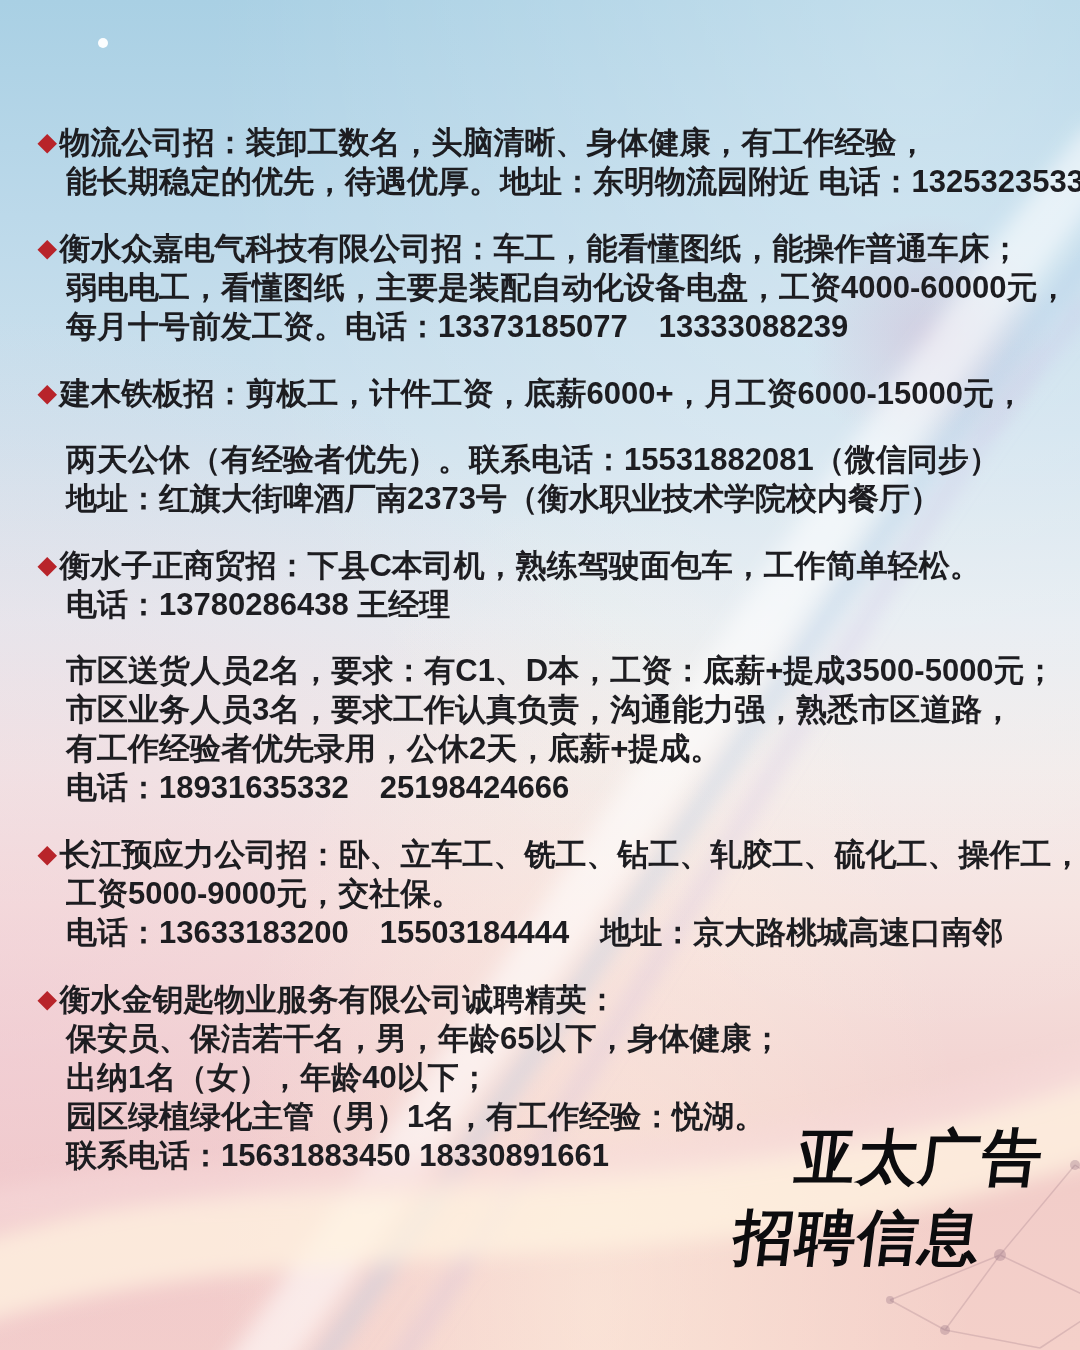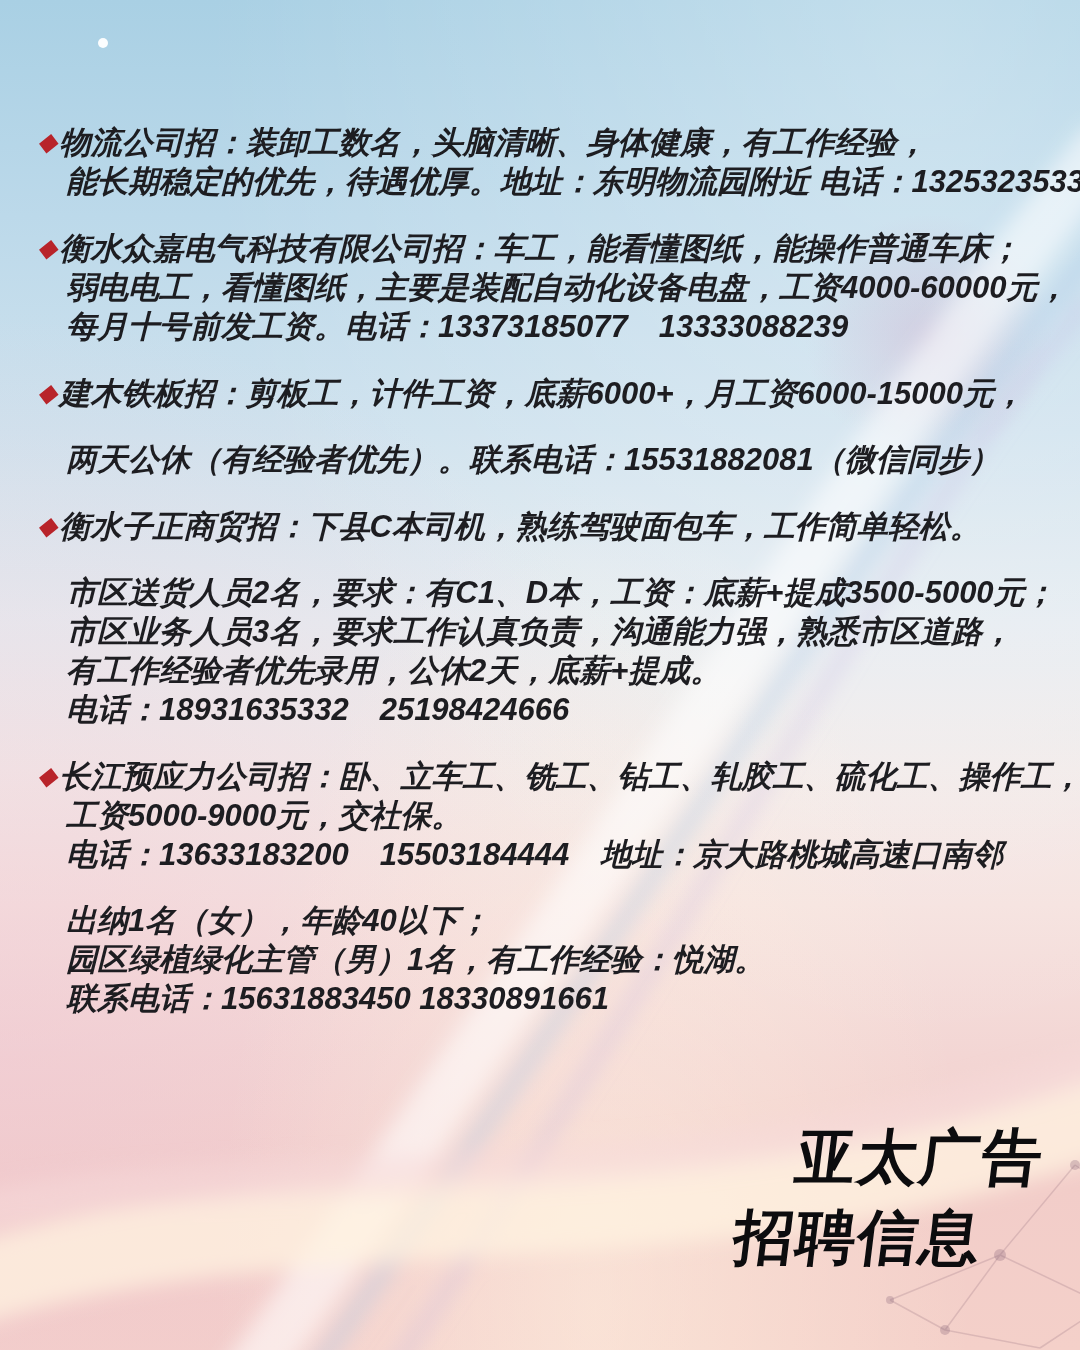--- a/index.html
+++ b/index.html
@@ -15,21 +15,21 @@
       radial-gradient(ellipse at 85% 5%, rgba(255,255,255,0.30), rgba(255,255,255,0) 55%),
       radial-gradient(ellipse at 55% 97%, rgba(255,242,224,0.55), rgba(255,242,224,0) 45%),
       radial-gradient(ellipse at 0% 78%, rgba(238,196,210,0.45), rgba(238,196,210,0) 50%),
       linear-gradient(180deg,
         #a9d0e4 0%, #bcd9ea 16%, #cfe2ee 32%, #e6ecf1 46%,
         #f2ebea 57%, #f6e3e0 67%, #f3d6d4 78%, #f2cdc9 88%, #f4d0c9 100%);
   }
   .deco{position:absolute;inset:0;pointer-events:none;}
   .content{
     position:absolute;left:38px;top:122px;width:1014px;
-    color:#1d1d21;font-weight:700;font-size:31px;line-height:39px;font-style:italic;
+    color:#1d1d21;font-weight:700;font-size:31px;line-height:39px;
   }
   .listing{margin-bottom:27px;}
   .line{white-space:nowrap;}
   .line.cont{padding-left:28px;}
   .bullet{color:#b8242a;font-size:24px;margin-right:3px;vertical-align:3px;}
   .brand{
     position:absolute;color:#0c0c0e;font-weight:700;font-size:60px;
     letter-spacing:2px;transform:skewX(-7deg);white-space:nowrap;
   }
   #brand1{left:796px;top:1118px;}
@@ -76,40 +76,44 @@
     <div class="line cont">弱电电工，看懂图纸，主要是装配自动化设备电盘，工资4000-60000元，</div>
     <div class="line cont">每月十号前发工资。电话：13373185077　13333088239</div>
   </div>
 
   <div class="listing">
     <div class="line first"><span class="bullet">◆</span><span>建木铁板招：剪板工，计件工资，底薪6000+，月工资6000-15000元，</span></div>
   </div>
 
   <div class="listing">
     <div class="line cont">两天公休（有经验者优先）。联系电话：15531882081（微信同步）</div>
+    <div class="line cont">地址：红旗大街啤酒厂南2373号（衡水职业技术学院校内餐厅）</div>
   </div>
 
   <div class="listing">
     <div class="line first"><span class="bullet">◆</span><span>衡水子正商贸招：下县C本司机，熟练驾驶面包车，工作简单轻松。</span></div>
+    <div class="line cont">电话：13780286438 王经理</div>
   </div>
 
   <div class="listing">
     <div class="line cont">市区送货人员2名，要求：有C1、D本，工资：底薪+提成3500-5000元；</div>
     <div class="line cont">市区业务人员3名，要求工作认真负责，沟通能力强，熟悉市区道路，</div>
     <div class="line cont">有工作经验者优先录用，公休2天，底薪+提成。</div>
     <div class="line cont">电话：18931635332　25198424666</div>
   </div>
 
   <div class="listing">
     <div class="line first"><span class="bullet">◆</span><span>长江预应力公司招：卧、立车工、铣工、钻工、轧胶工、硫化工、操作工，</span></div>
     <div class="line cont">工资5000-9000元，交社保。</div>
     <div class="line cont">电话：13633183200　15503184444　地址：京大路桃城高速口南邻</div>
   </div>
 
   <div class="listing">
+    <div class="line first"><span class="bullet">◆</span><span>衡水金钥匙物业服务有限公司诚聘精英：</span></div>
+    <div class="line cont">保安员、保洁若干名，男，年龄65以下，身体健康；</div>
     <div class="line cont">出纳1名（女），年龄40以下；</div>
     <div class="line cont">园区绿植绿化主管（男）1名，有工作经验：悦湖。</div>
     <div class="line cont">联系电话：15631883450 18330891661</div>
   </div>
 
 </div>
 
 <div class="brand" id="brand1">亚太广告</div>
 <div class="brand" id="brand2">招聘信息</div>
 

